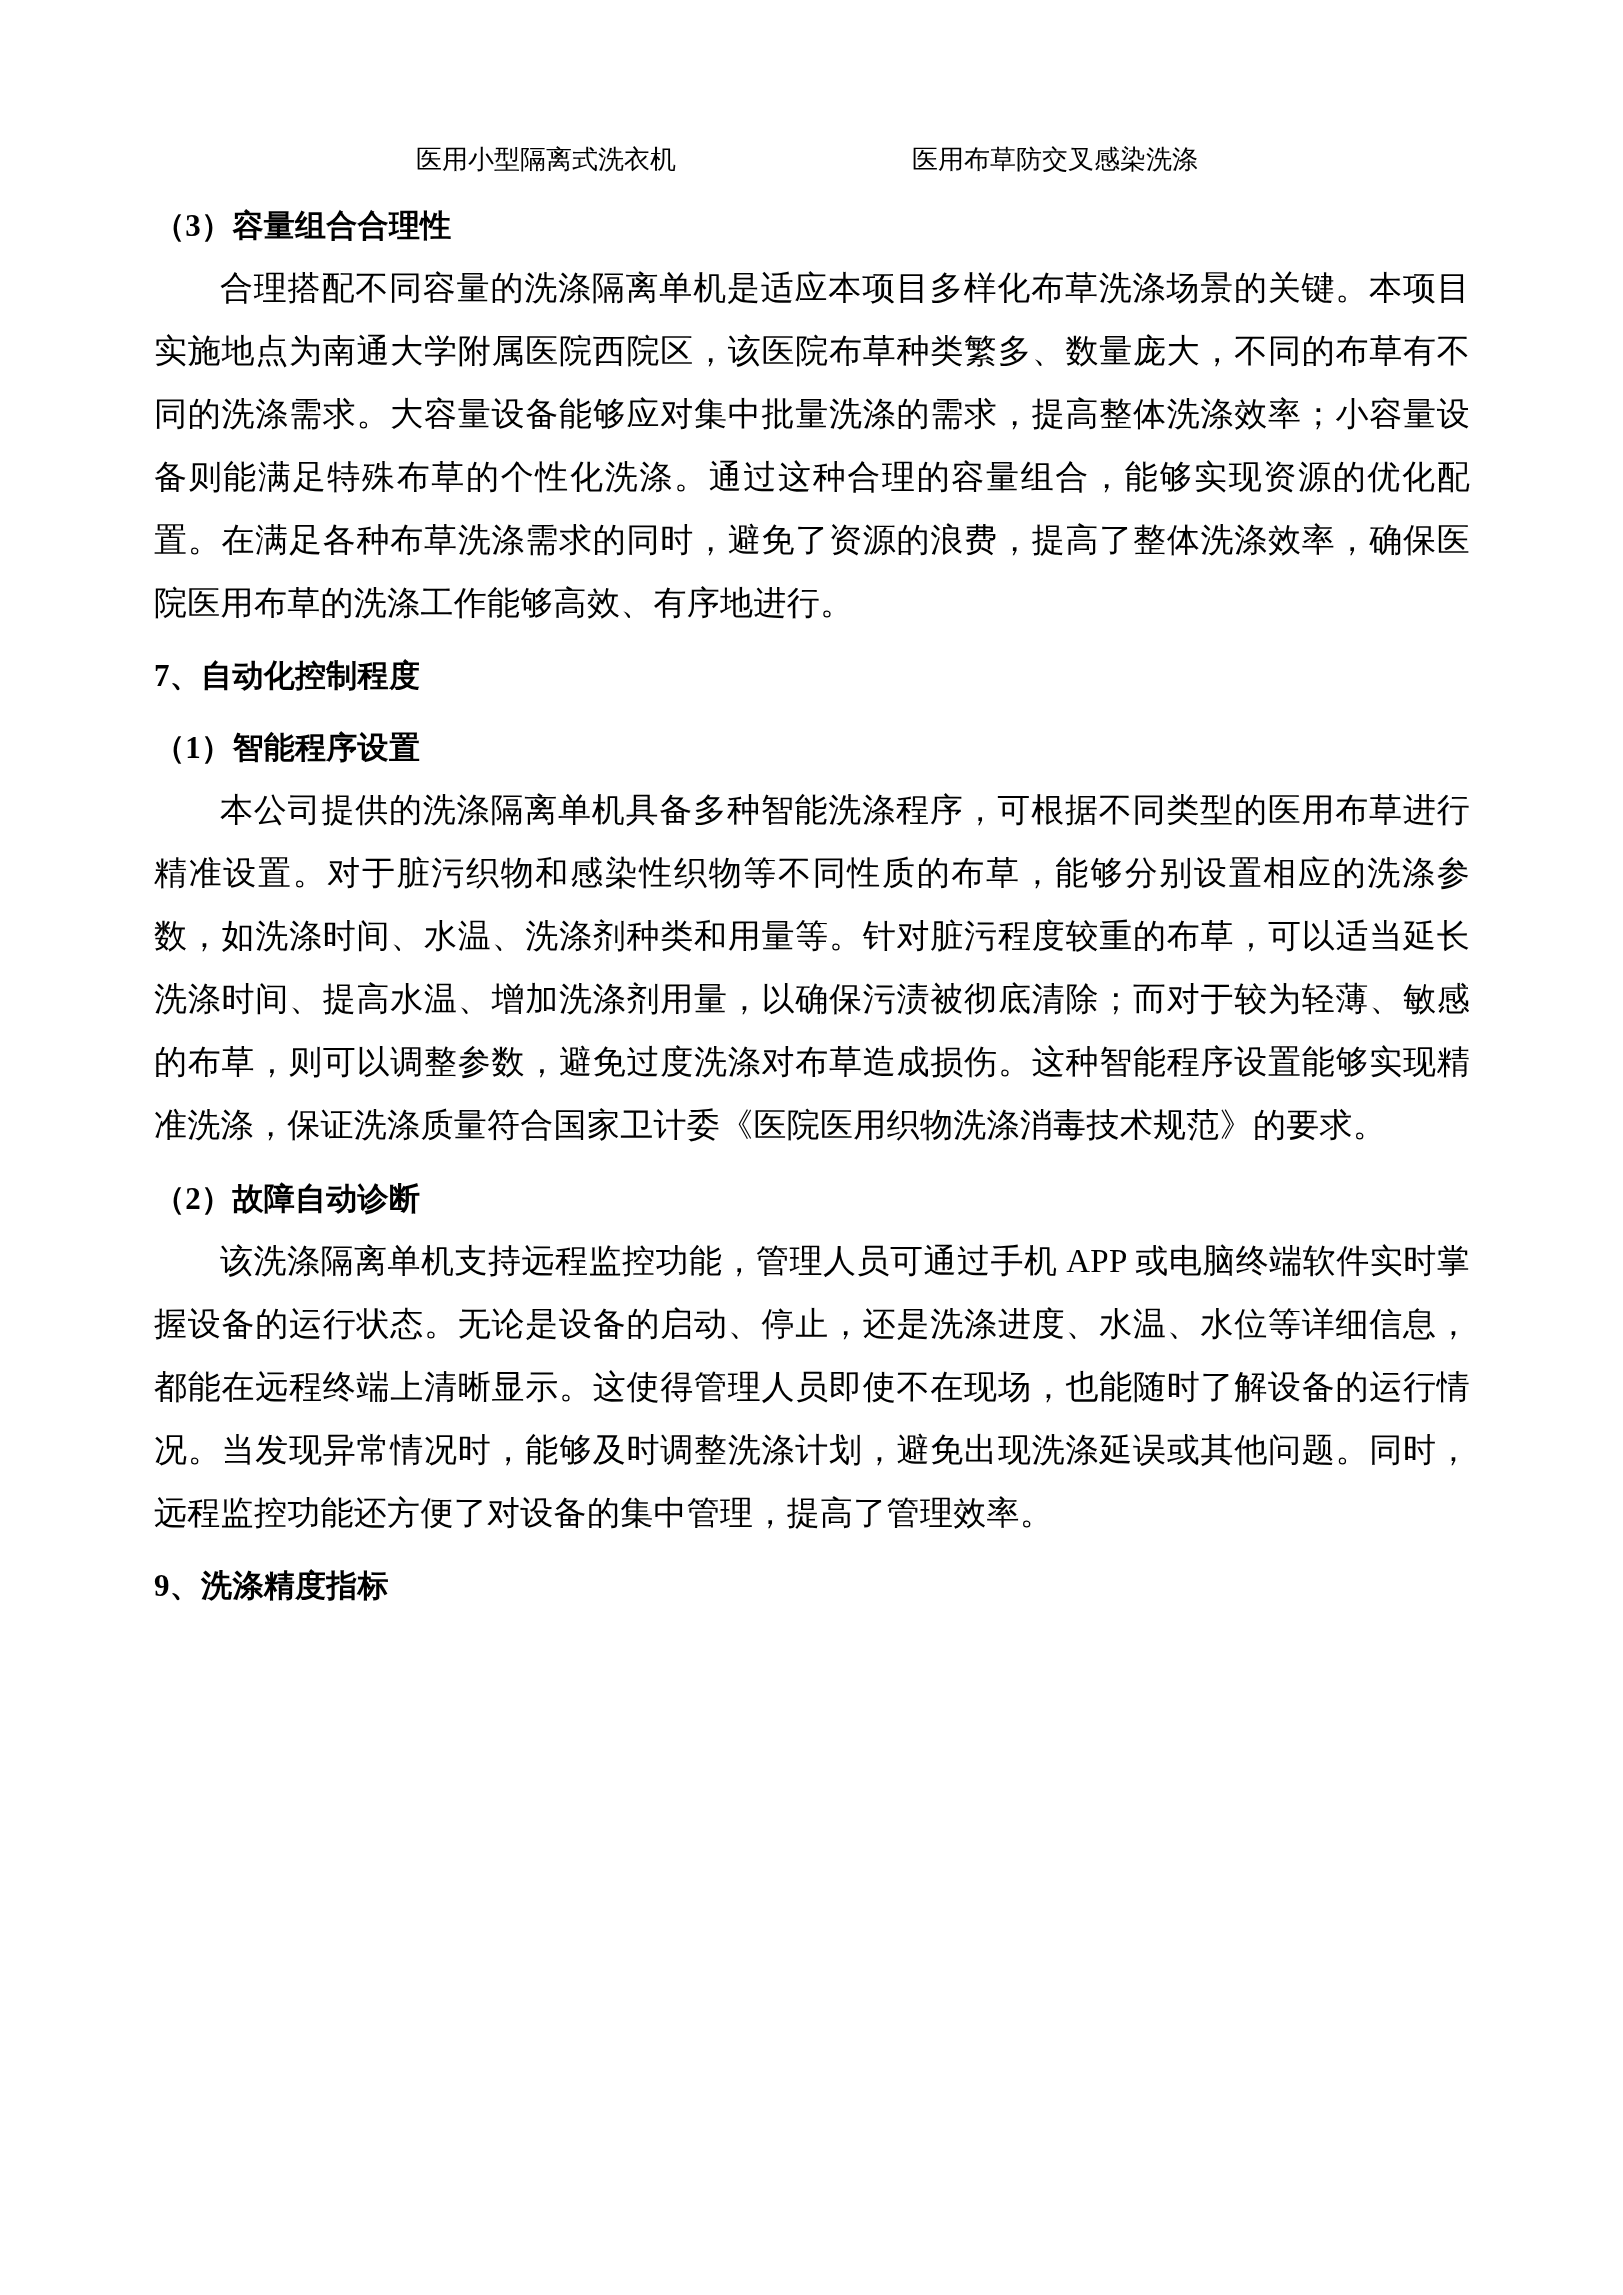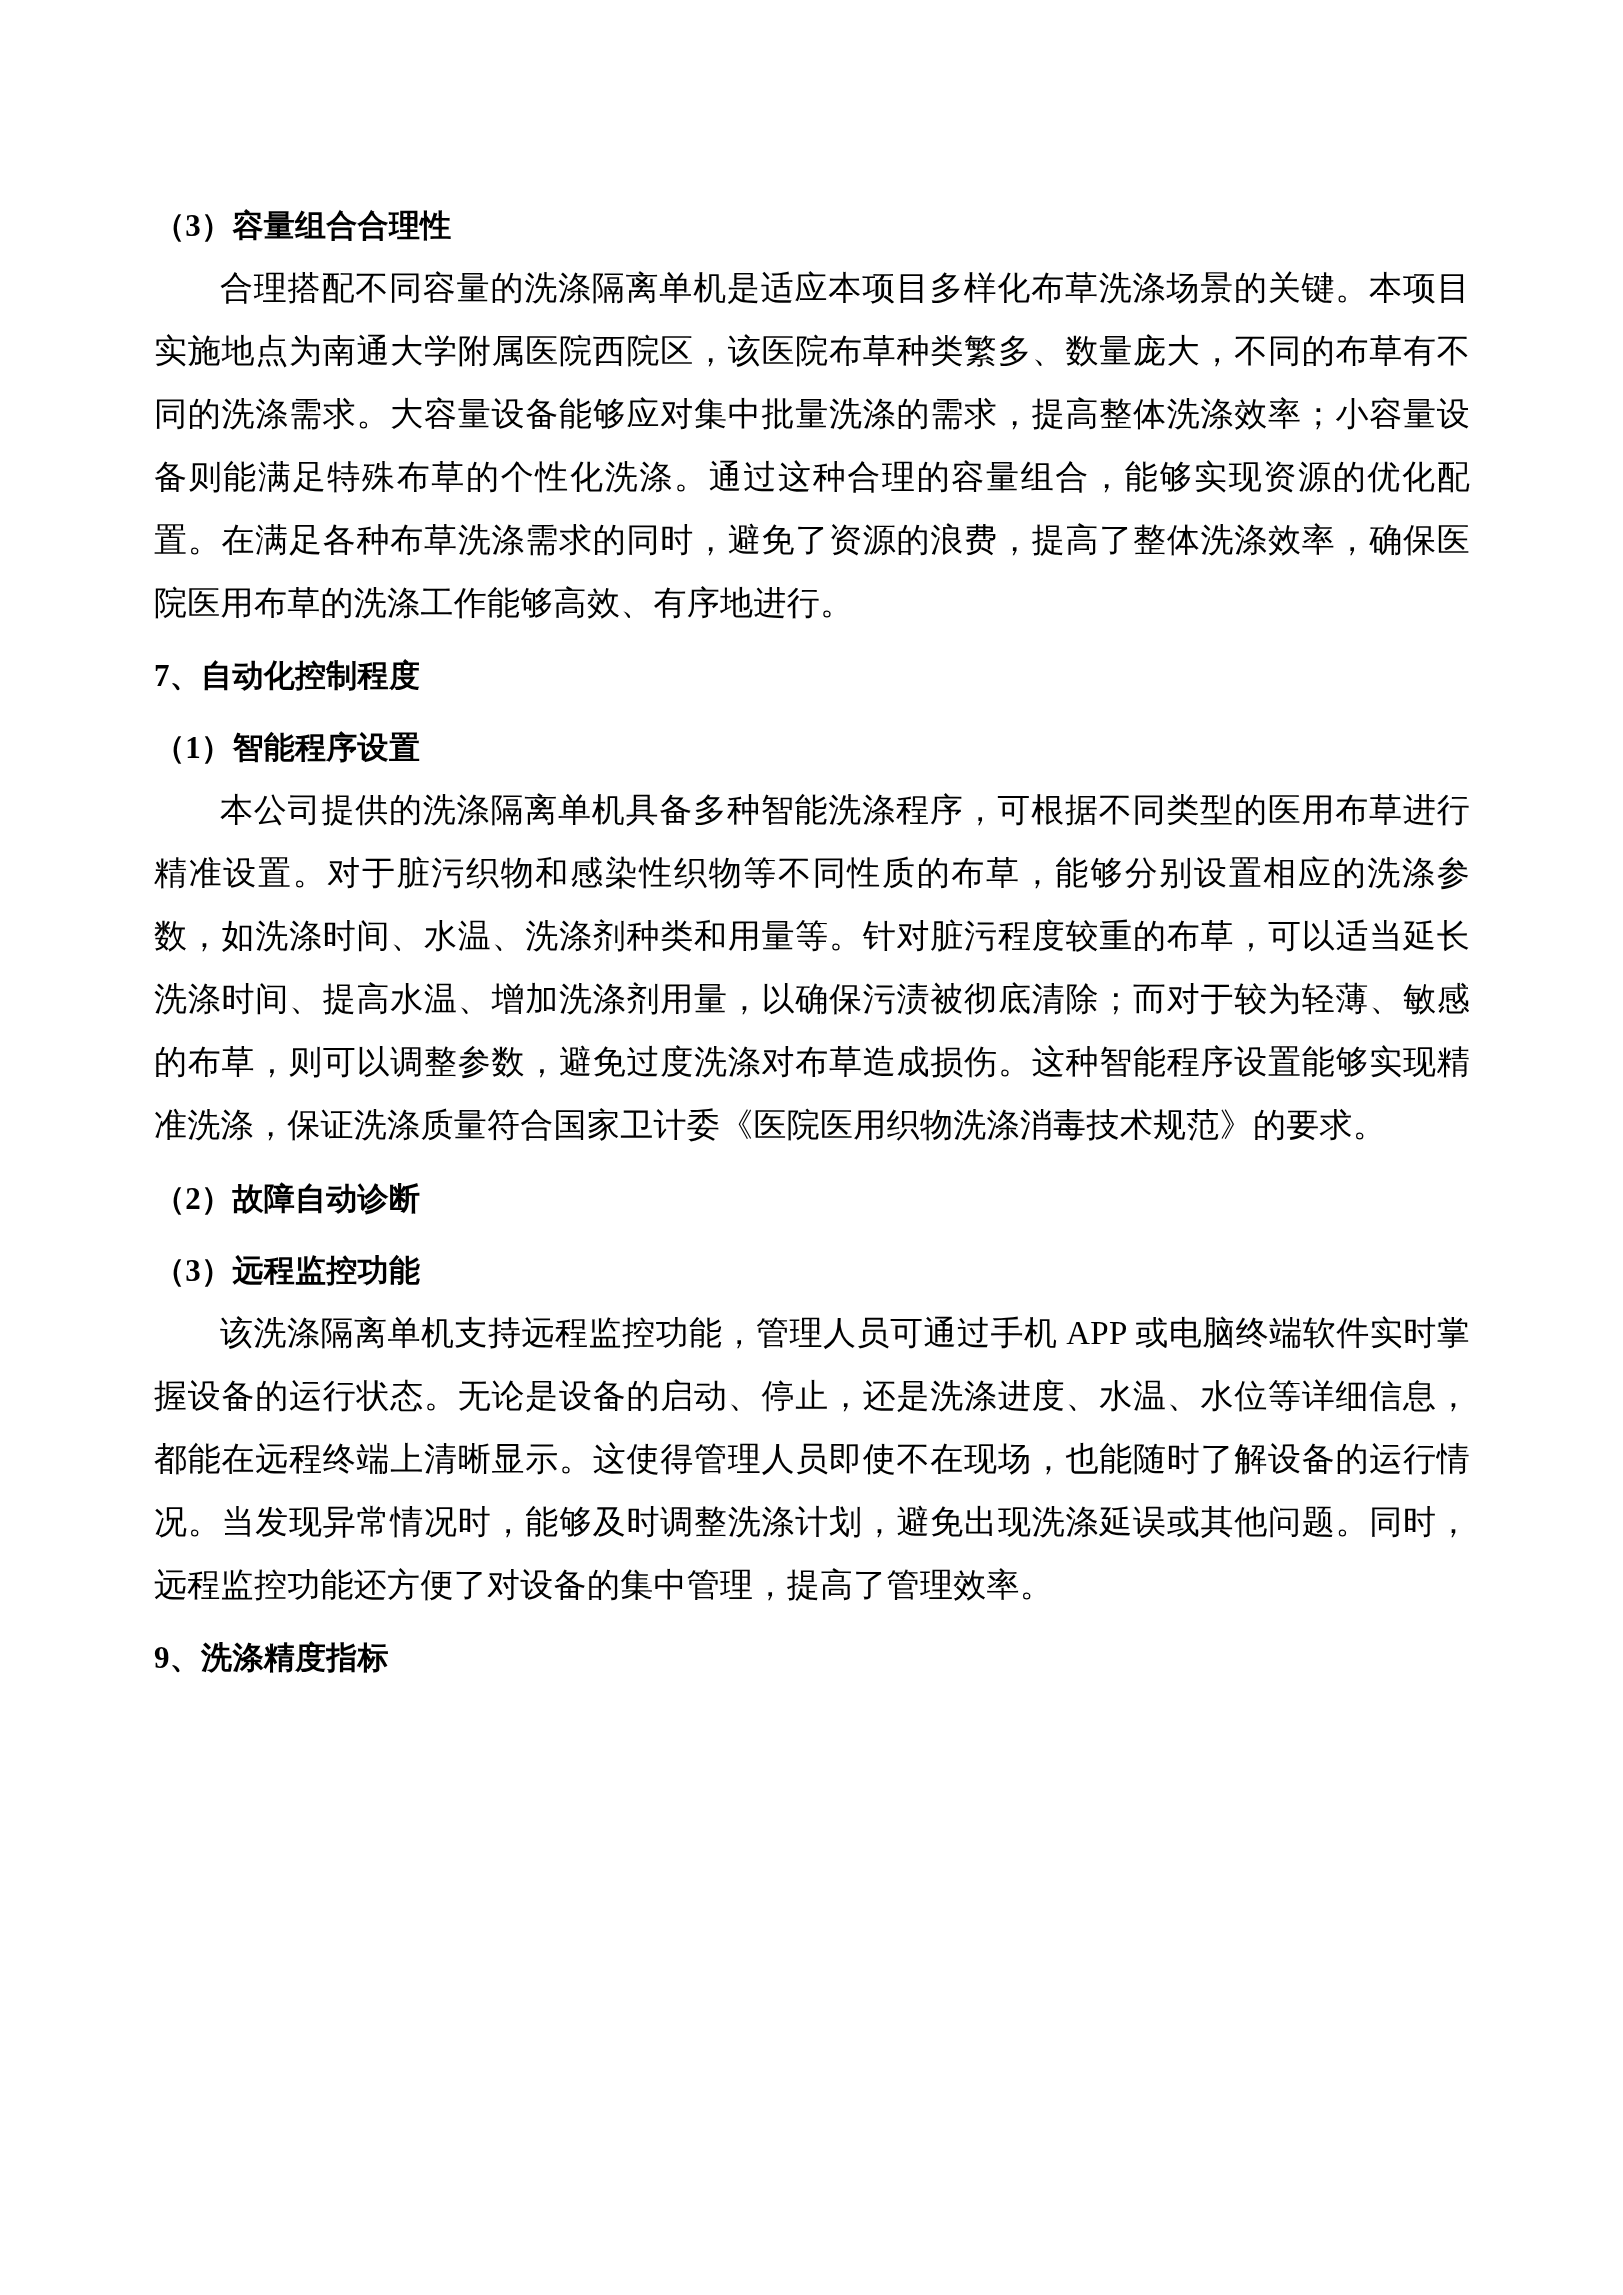--- a/index.html
+++ b/index.html
@@ -44,25 +44,28 @@
   }
   .heading:first-child { margin-top: 0; }
   .para {
     text-indent: 2em;
   }
 </style>
 </head>
 <body>
 
 <div class="page">
+  <div class="header">
+    <span class="header-left">医用小型隔离式洗衣机</span>
+    <span class="header-right">医用布草防交叉感染洗涤</span>
+  </div>
   <div class="content" id="content">
       <div class="block heading">（3）容量组合合理性</div>
       <div class="block para">合理搭配不同容量的洗涤隔离单机是适应本项目多样化布草洗涤场景的关键。本项目实施地点为南通大学附属医院西院区，该医院布草种类繁多、数量庞大，不同的布草有不同的洗涤需求。大容量设备能够应对集中批量洗涤的需求，提高整体洗涤效率；小容量设备则能满足特殊布草的个性化洗涤。通过这种合理的容量组合，能够实现资源的优化配置。在满足各种布草洗涤需求的同时，避免了资源的浪费，提高了整体洗涤效率，确保医院医用布草的洗涤工作能够高效、有序地进行。</div>
       <div class="block heading">7、自动化控制程度</div>
       <div class="block heading">（1）智能程序设置</div>
       <div class="block para">本公司提供的洗涤隔离单机具备多种智能洗涤程序，可根据不同类型的医用布草进行精准设置。对于脏污织物和感染性织物等不同性质的布草，能够分别设置相应的洗涤参数，如洗涤时间、水温、洗涤剂种类和用量等。针对脏污程度较重的布草，可以适当延长洗涤时间、提高水温、增加洗涤剂用量，以确保污渍被彻底清除；而对于较为轻薄、敏感的布草，则可以调整参数，避免过度洗涤对布草造成损伤。这种智能程序设置能够实现精准洗涤，保证洗涤质量符合国家卫计委《医院医用织物洗涤消毒技术规范》的要求。</div>
       <div class="block heading">（2）故障自动诊断</div>
-      <div class="block heading">（3）远程监控功能</div>
       <div class="block para">该洗涤隔离单机支持远程监控功能，管理人员可通过手机 APP 或电脑终端软件实时掌握设备的运行状态。无论是设备的启动、停止，还是洗涤进度、水温、水位等详细信息，都能在远程终端上清晰显示。这使得管理人员即使不在现场，也能随时了解设备的运行情况。当发现异常情况时，能够及时调整洗涤计划，避免出现洗涤延误或其他问题。同时，远程监控功能还方便了对设备的集中管理，提高了管理效率。</div>
       <div class="block heading">9、洗涤精度指标</div>
     </div>
 </div>
 
 
 </body></html>

